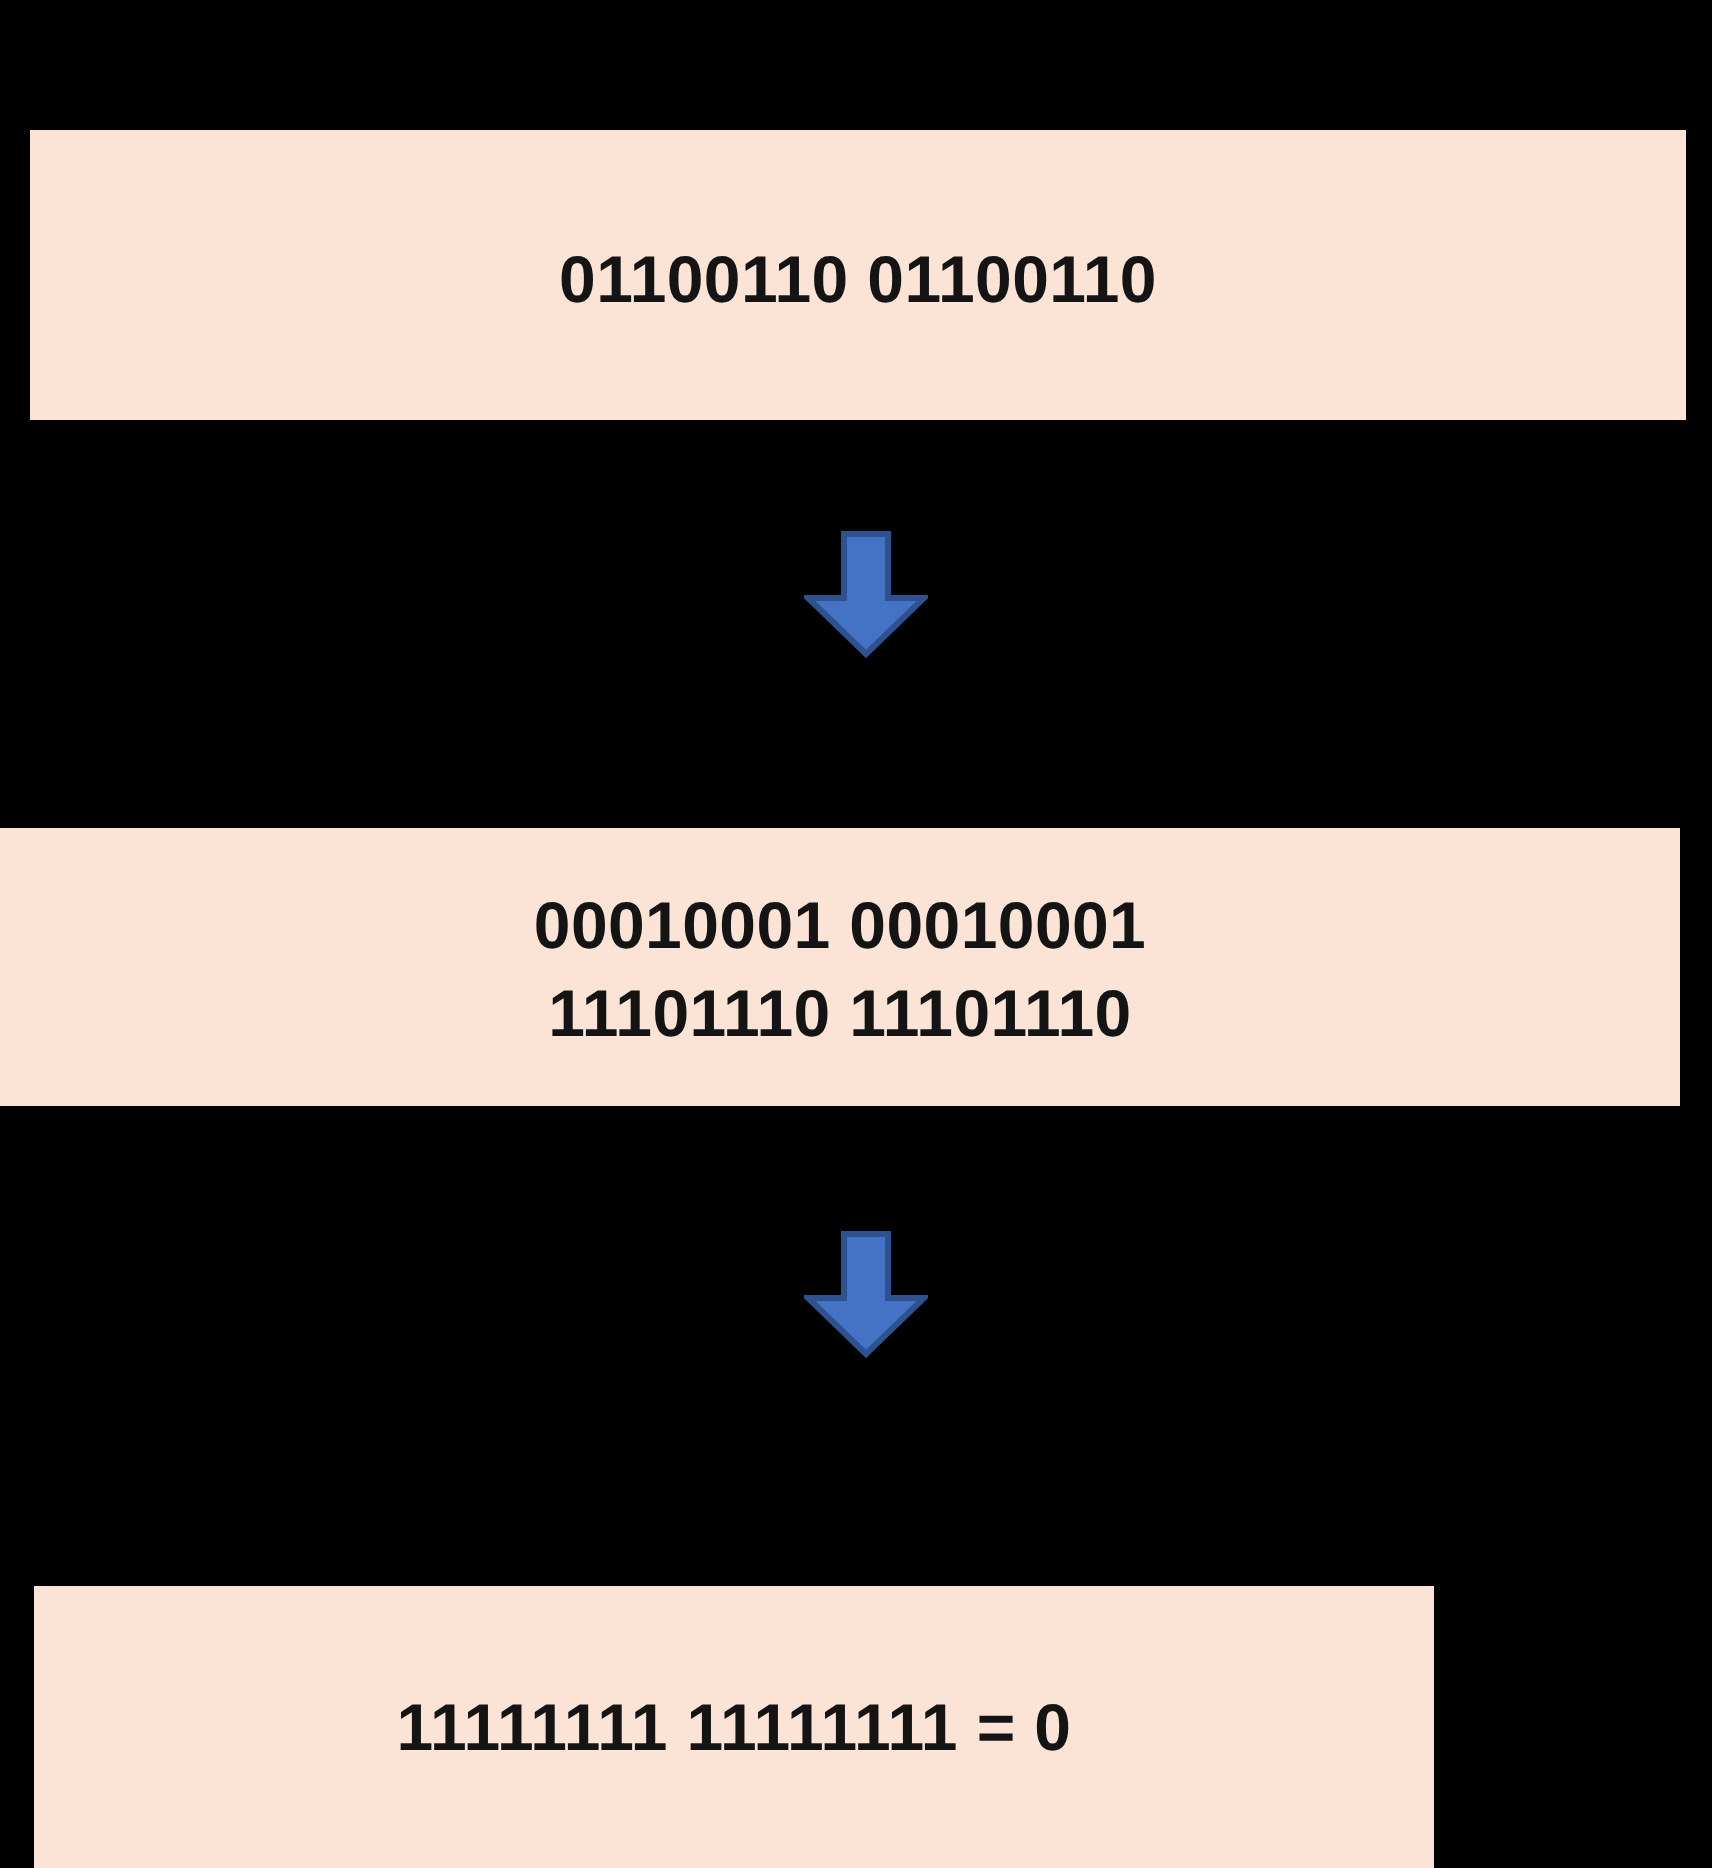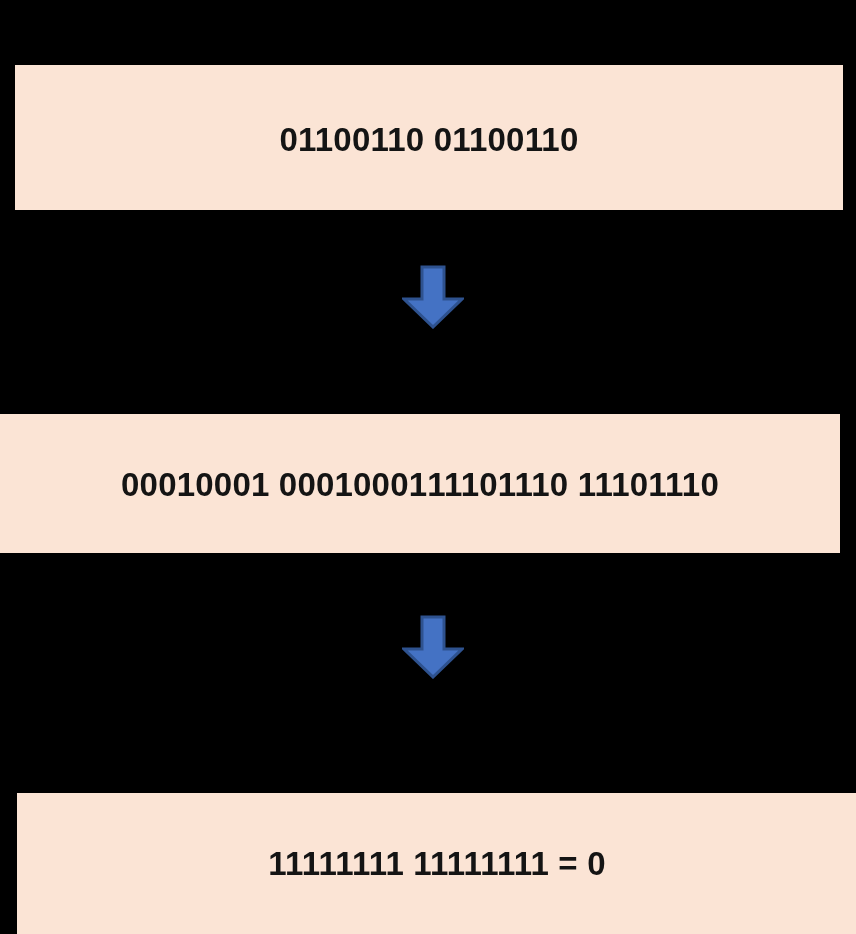--- a/index.html
+++ b/index.html
@@ -22,21 +22,21 @@
     left: 0;
     width: 856px;
     height: 934px;
     background: #000000;
   }
 
   .panel {
     position: absolute;
     background: #FBE4D5;
     display: flex;
-    flex-direction: row;
+    flex-direction: column;
     align-items: center;
     justify-content: center;
     box-sizing: border-box;
   }
 
   .panel-line {
     color: #141414;
     font-size: 33px;
     font-weight: 700;
     line-height: 44px;
@@ -61,21 +61,21 @@
     top: 414px;
     width: 840px;
     height: 139px;
     padding-top: 2px;
   }
 
   
   #panel-3 {
     left: 17px;
     top: 793px;
-    width: 840px;
+    width: 700px;
     height: 141px;
   }
 
   .arrow-wrap {
     position: absolute;
     width: 62px;
     height: 64px;
   }
   #arrow-1 { left: 402px; top: 265px; }
   #arrow-2 { left: 402px; top: 615px; }

